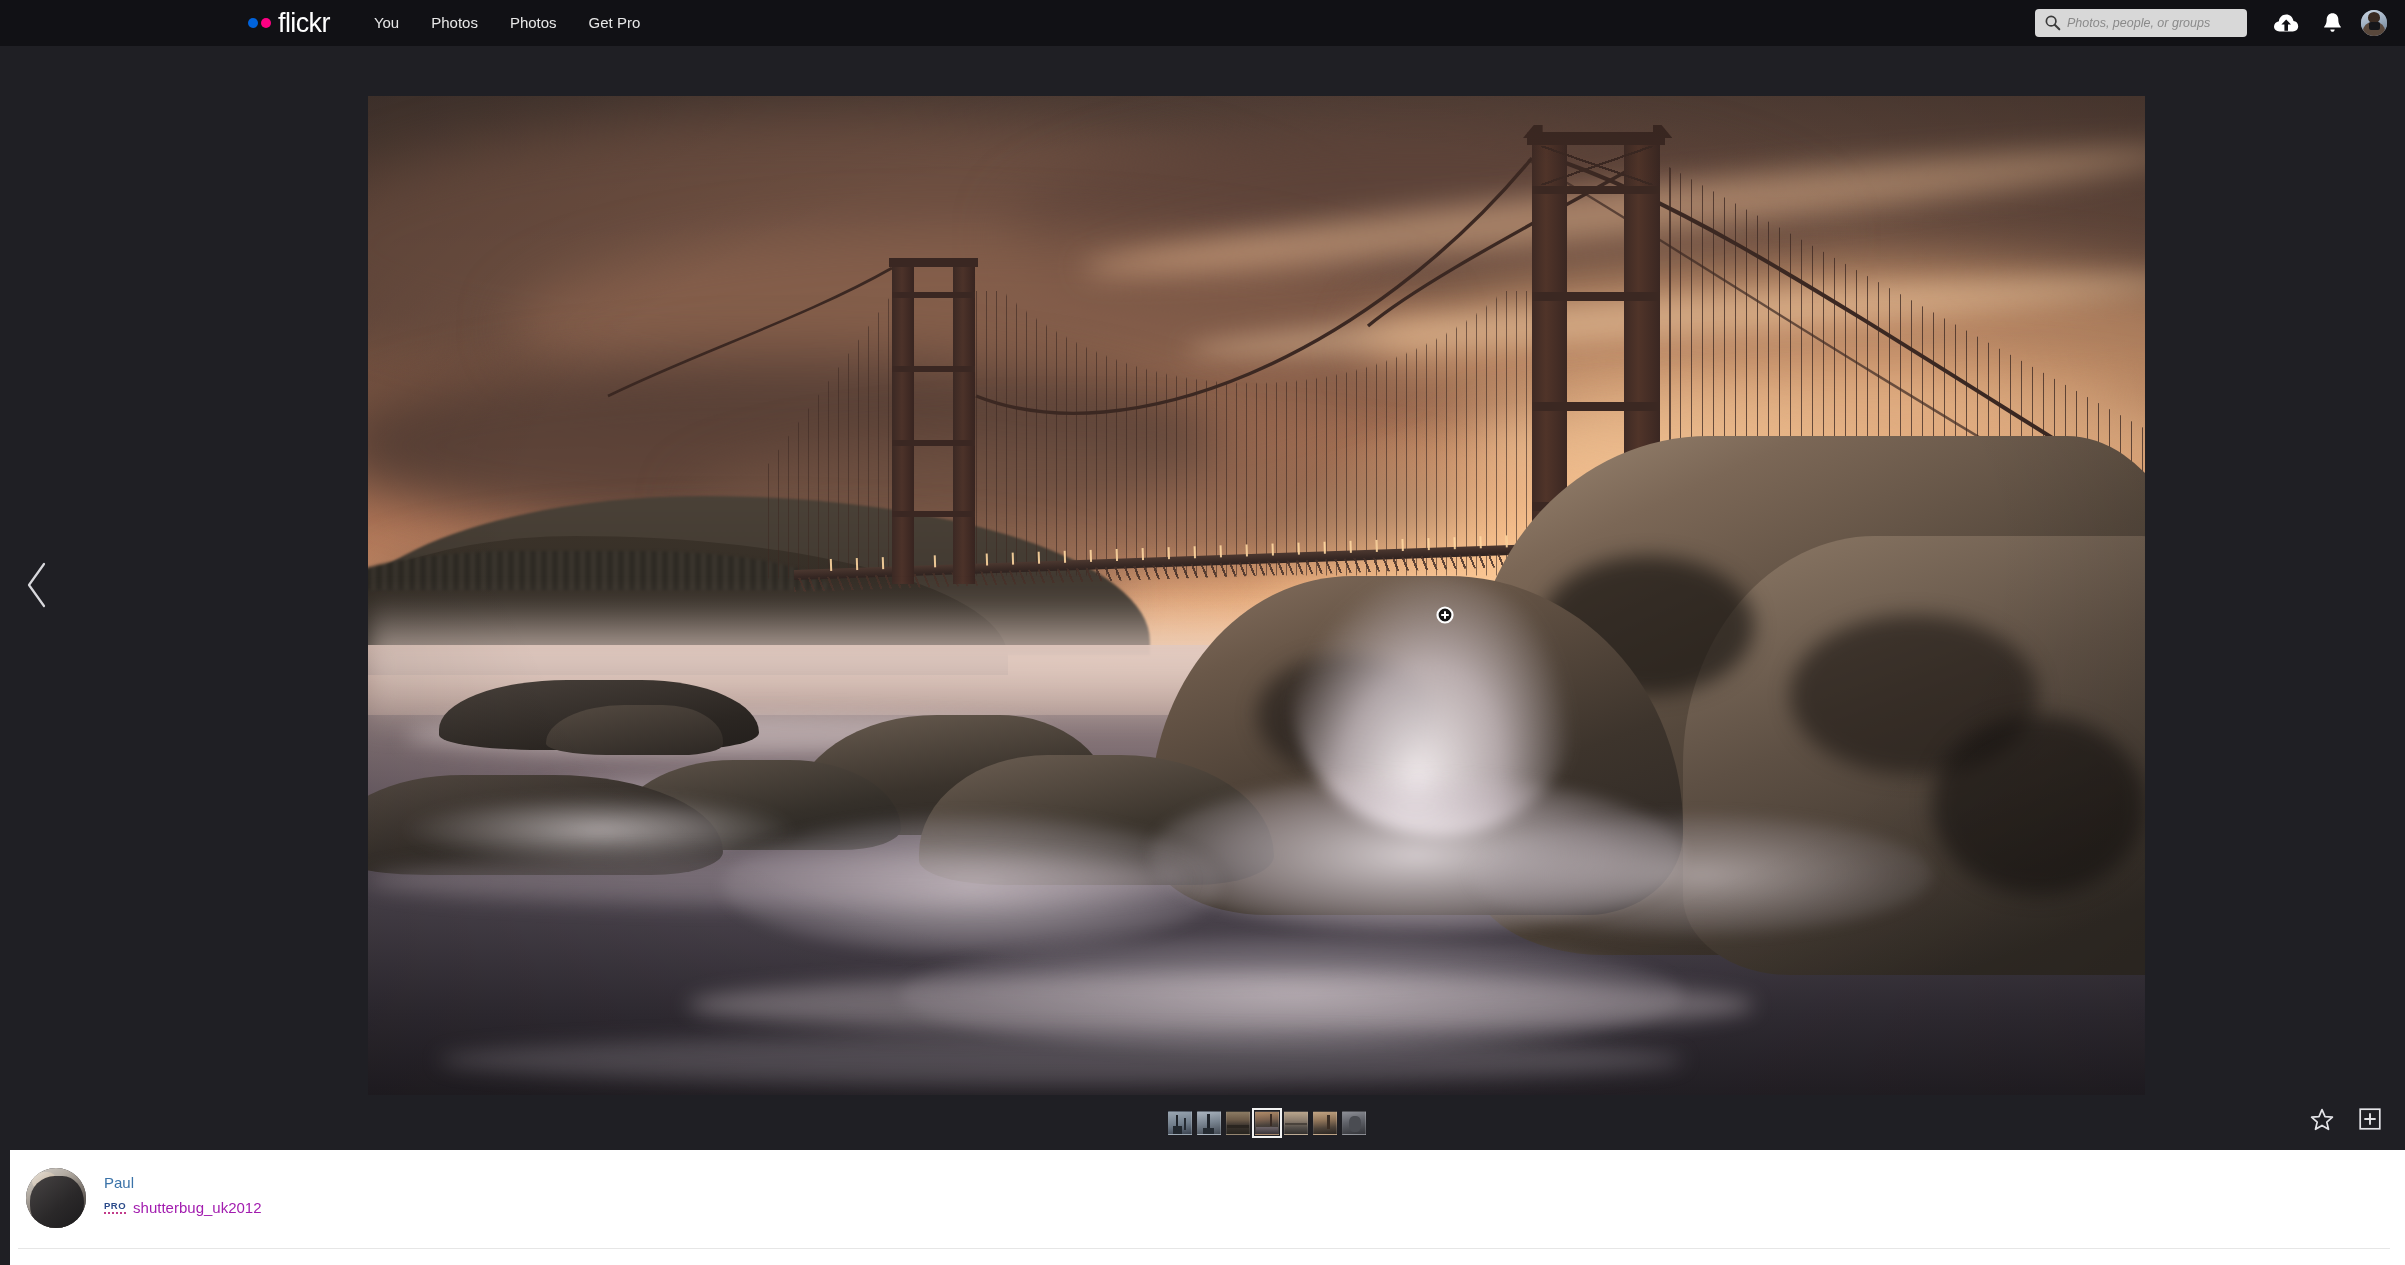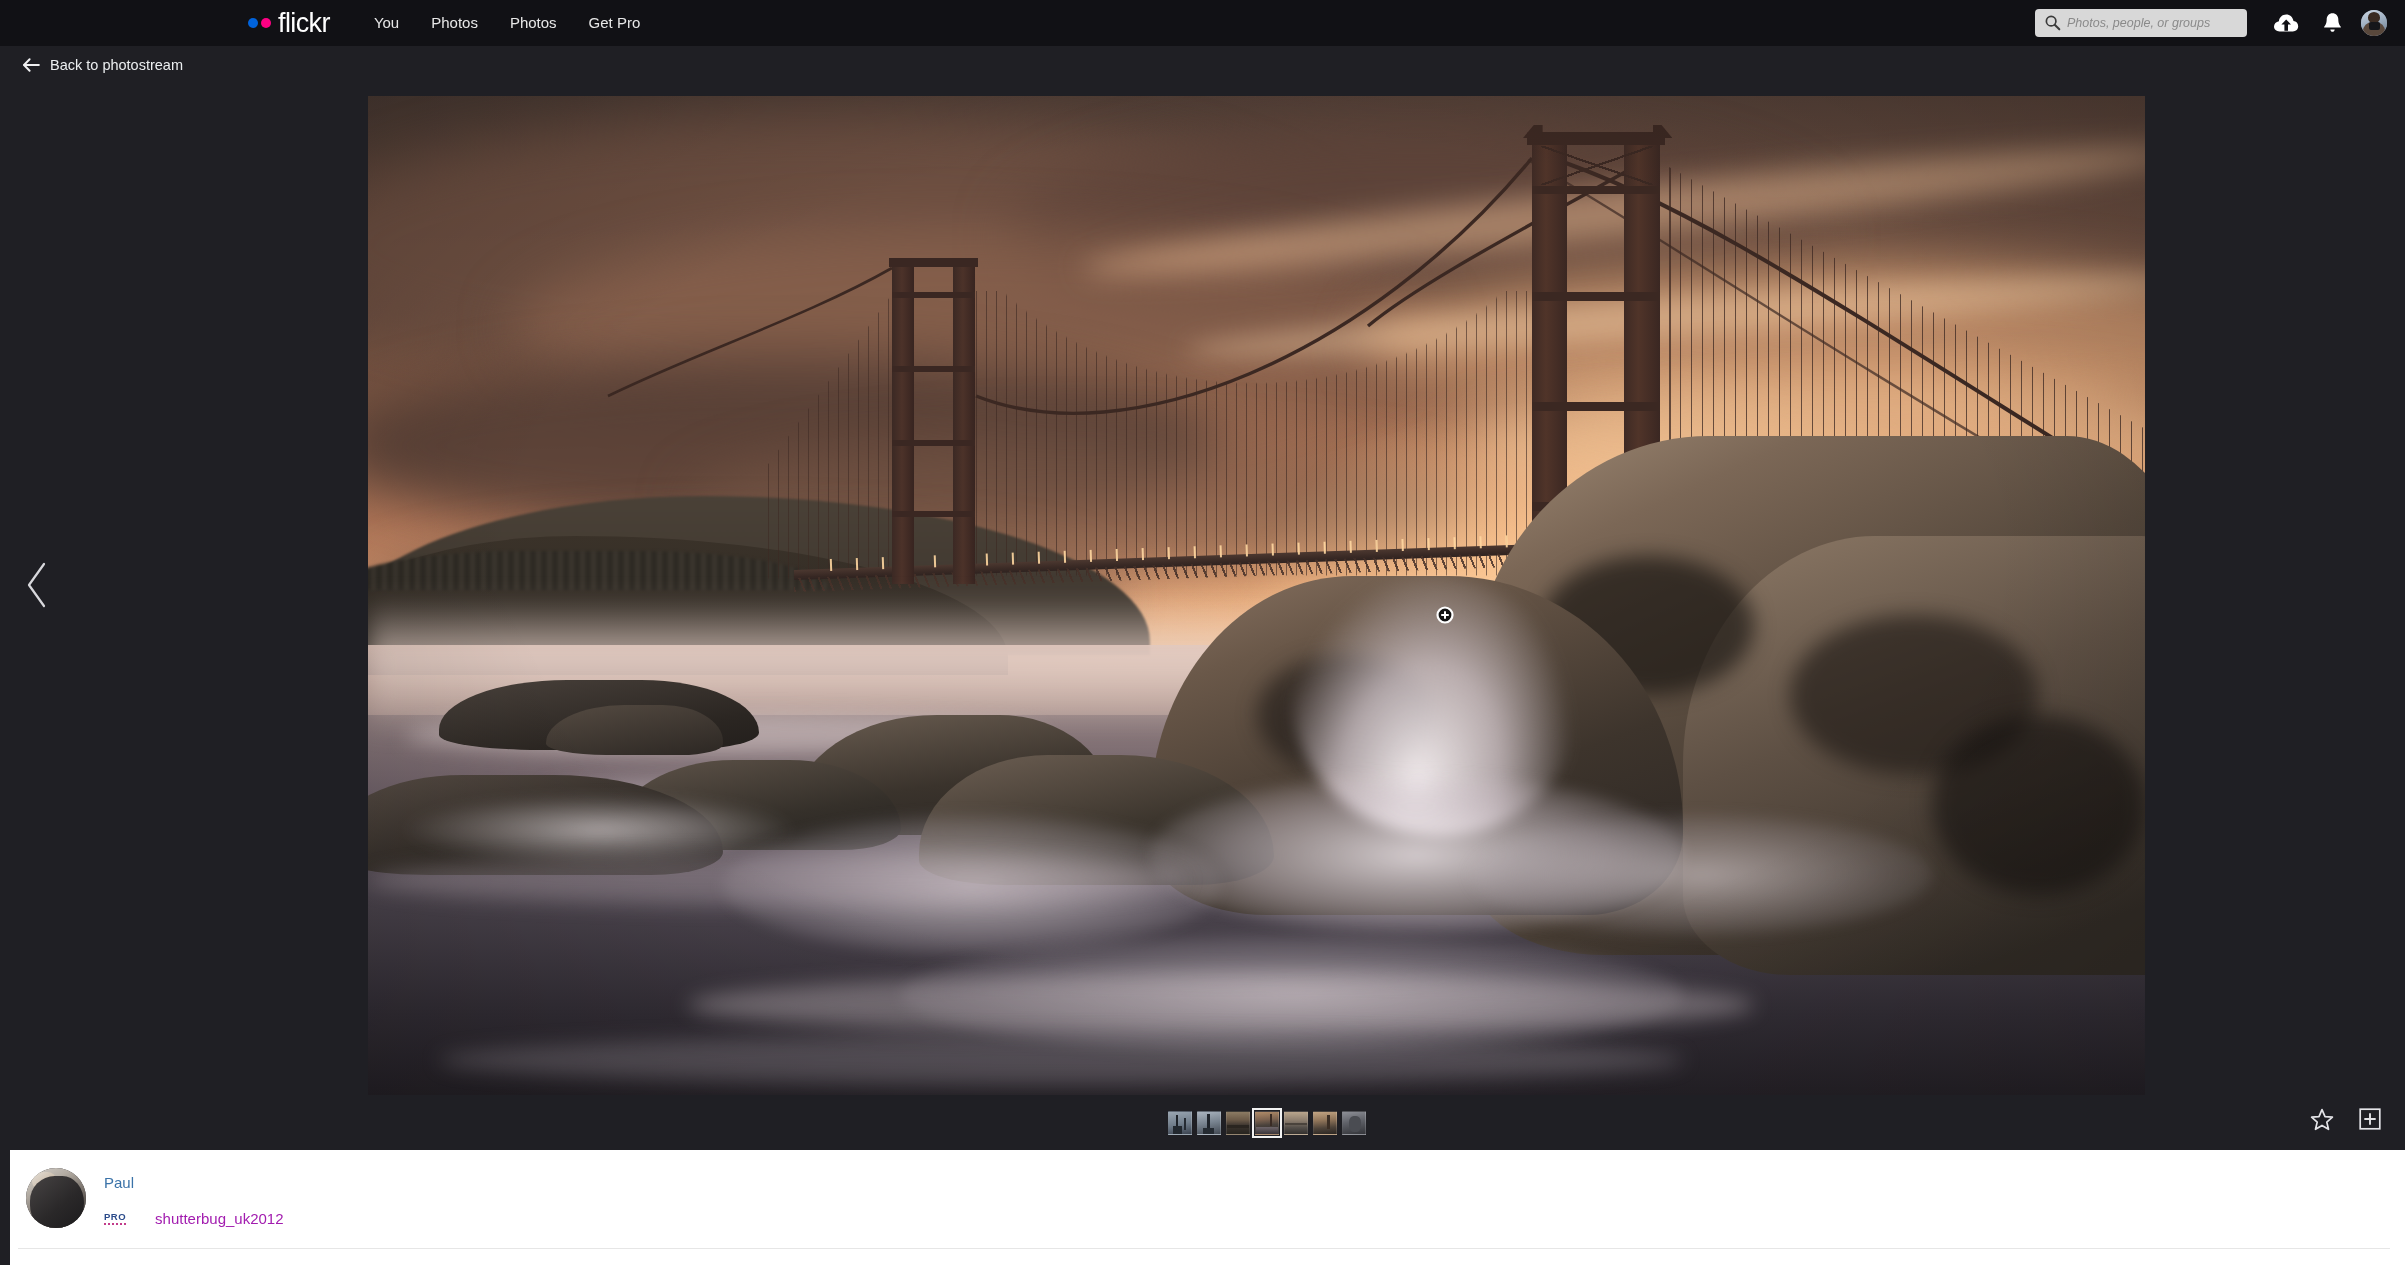--- a/index.html
+++ b/index.html
@@ -364,21 +364,21 @@
   .oa-shape { position:absolute; left:4px; top:8px; width:54px; height:56px;
       background:linear-gradient(140deg,#474444 0%, #2a2829 55%, #1b1a1c 100%);
       border-radius:46% 40% 50% 44% / 44% 48% 52% 48%; }
   .oa-light { position:absolute; left:6px; top:4px; width:24px; height:20px;
       background:linear-gradient(140deg,#e7e2da 0%, #c0a88d 100%);
       border-radius:50% 40% 30% 60%; opacity:.85; }
   .owner-meta { margin-left:18px; padding-top:6px; }
   .owner-name {
     color:#3a72a8; font-size:15px; line-height:1.25; cursor:pointer;
   }
-  .owner-sub { display:flex; align-items:center; margin-top:18px;gap:22px; }
+  .owner-sub { display:flex; align-items:center; margin-top:7px; }
   .pro-badge {
     font-size:9.5px; font-weight:bold; color:#2a4a8a; letter-spacing:.5px;
     border-bottom:2px dotted #c23b8a; padding-bottom:1px; margin-right:7px;
     line-height:1;
   }
   .owner-handle { color:#a21caf; font-size:15px; line-height:1; }
   .bp-divider {
     position:absolute; left:18px; top:98px; width:2372px; height:1px;
     background:#e6e6e6;
   }
@@ -429,29 +429,20 @@
 
       <div class="avatar-top">
         <span class="a-sky"></span>
         <span class="a-body"></span>
         <span class="a-head"></span>
         <span class="a-cam"></span>
       </div>
     </div>
   </div>
 
-  <div class="backbar">
-    <div class="back-link">
-      <svg class="back-arrow" viewBox="0 0 20 16">
-        <path d="M8.4 1.4 L2 8 L8.4 14.6" fill="none" stroke="#f0f0f2" stroke-width="2.2" stroke-linecap="round" stroke-linejoin="round"></path>
-        <line x1="2.4" y1="8" x2="19" y2="8" stroke="#f0f0f2" stroke-width="2.2" stroke-linecap="round"></line>
-      </svg>
-      <span class="back-text">Back to photostream</span>
-    </div>
-  </div>
 
   <div class="prev-arrow">
     <svg width="34" height="50" viewBox="0 0 34 50">
       <path d="M24 4 L9 25 L24 46" fill="none" stroke="#d8d8dc" stroke-width="2.2" stroke-linecap="round" stroke-linejoin="round"></path>
     </svg>
   </div>
 
   <div class="photo-wrap">
     <div class="photo">
 

